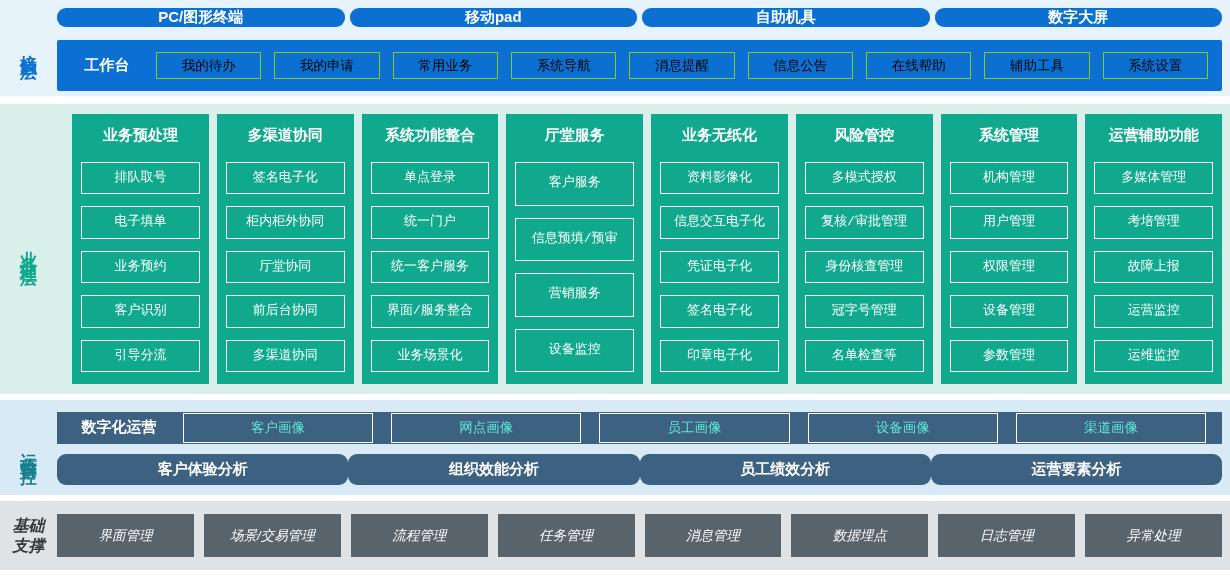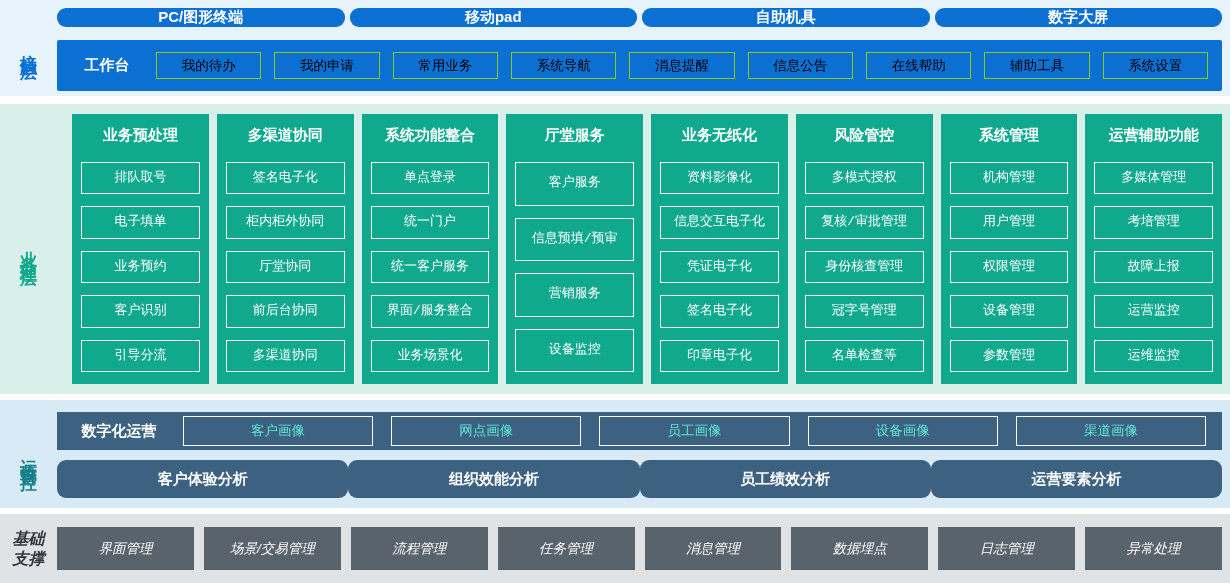--- a/index.html
+++ b/index.html
@@ -50,21 +50,21 @@
     height:30px;line-height:30px;flex:0 0 30px;
   }
   .col-item{
     border:1px solid #fff;color:#fff;margin-top:12px;
     flex:1;min-height:30px;
     display:flex;align-items:center;justify-content:center;
     font-size:13px;line-height:1.12;text-align:center;padding:0 2px;font-family:Liberation Mono, monospace;
   }
 
   
-  .sec-ops{height:108px;background:#d8eaf5;padding:12px 8px 10px 0;}
+  .sec-ops{height:95px;background:#d8eaf5;padding:12px 8px 10px 0;}
   .ops-label{color:#15808c;}
   .ops-content{flex:1;display:flex;flex-direction:column;gap:10px;min-width:0;}
   .ops-bar{
     height:38px;background:#3c6181;display:flex;align-items:center;
     gap:18px;padding:0 16px;
   }
   .ops-bar-label{color:#fff;font-weight:bold;font-size:15px;flex:0 0 92px;text-align:center;}
   .portrait-item{
     flex:1;height:28px;border:1px solid #fff;color:#5eead4;
     display:flex;align-items:center;justify-content:center;font-size:13.5px;

